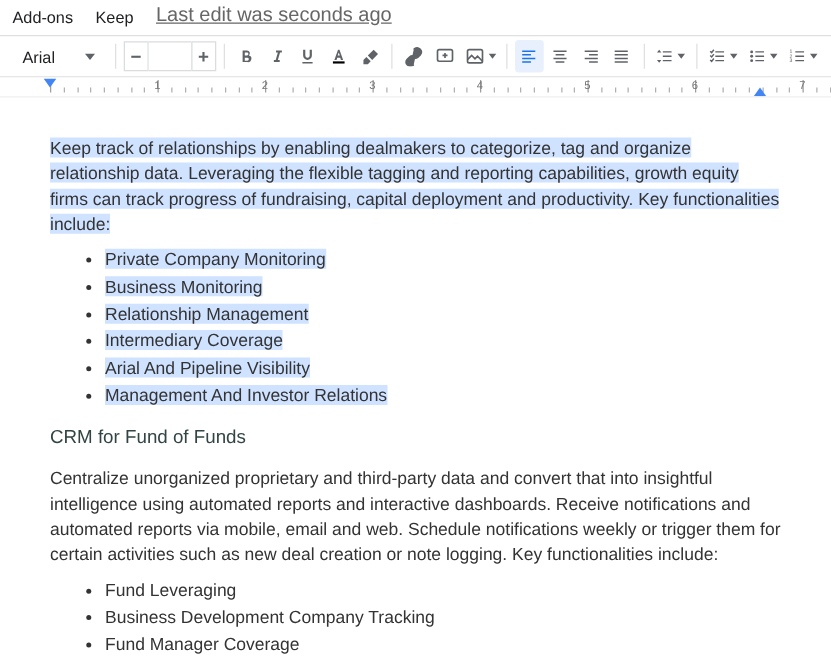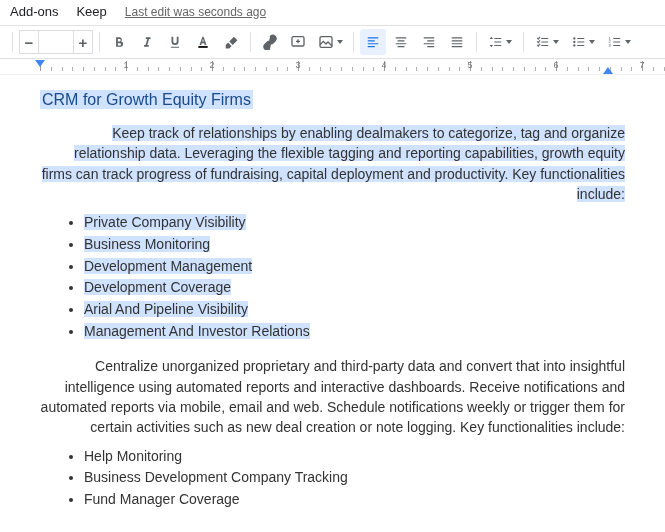--- a/index.html
+++ b/index.html
@@ -18,21 +18,21 @@
     gap: 18px;
     padding: 4px 10px 6px 10px;
     font-size: 13px;
     color: #202124;
   }
   .menubar .menu-item { cursor: pointer; }
   .menubar .last-edit {
     color: #666;
     text-decoration: underline;
     cursor: pointer;
-    font-size: 12px;
+    font-size: 16px;
   }
   .toolbar {
     display: flex;
     align-items: center;
     padding: 3px 8px;
     border-top: 1px solid #e0e0e0;
     border-bottom: 1px solid #e0e0e0;
     gap: 2px;
     height: 34px;
   }
@@ -135,21 +135,20 @@
     background: #cfe2ff;
     color: #1a4b8c;
     font-size: 16px;
     padding: 1px 2px;
   }
   .para {
     font-size: 14px;
     line-height: 1.45;
     margin: 14px 0 8px 0;
     color: #333;
-    text-align: right;
   }
   .sel { background: #cfe2ff; }
   .bullets { margin: 4px 0 14px 0; padding-left: 44px; }
   .bullets li { font-size: 14px; line-height: 1.55; color: #333; }
   .bullets.sel-list li span { background: #cfe2ff; }
   .heading2 {
     font-size: 15px;
     color: #344;
     margin: 14px 0 6px 0;
   }
@@ -157,20 +156,24 @@
 </head>
 <body>
 
 <div class="menubar">
   <span class="menu-item">Add-ons</span>
   <span class="menu-item">Keep</span>
   <span class="last-edit">Last edit was seconds ago</span>
 </div>
 
 <div class="toolbar">
+  <div class="font-select">
+    <span>Arial</span>
+    <span class="caret-down"></span>
+  </div>
   <div class="sep"></div>
   <div class="size-group">
     <div class="size-btn">−</div>
     <input class="size-input" value="" style="">
     <div class="size-btn">+</div>
   </div>
   <div class="sep"></div>
   <div class="tbtn">
     <svg width="14" height="14" viewBox="0 0 24 24">
         <path fill="currentColor" d="M7 4h6a4 4 0 0 1 2.5 7.1A4.5 4.5 0 0 1 13.5 20H7V4zm3 3v4h3a2 2 0 1 0 0-4h-3zm0 7v4h3.5a2 2 0 1 0 0-4H10z"></path>
@@ -340,34 +343,34 @@
       <div class="ruler-tick major" style="left: 642px;"></div>
       <div class="ruler-tick" style="left: 652.75px;"></div>
       <div class="ruler-tick" style="left: 663.5px;"></div>
       <div class="ruler-num" style="left: 642px;">7</div>
       <div class="ruler-indent" style="left: 40px;"></div>
       <div class="ruler-indent flip" style="left: 607.6px;"></div>
     </div>
 </div>
 
 <div class="page-area">
-  <div><span class="heading-sel">CRM for Growth Equity Firms</span></div>
 
   <p class="para"><span class="sel">Keep track of relationships by enabling dealmakers to categorize, tag and organize relationship data. Leveraging the flexible tagging and reporting capabilities, growth equity firms can track progress of fundraising, capital deployment and productivity. Key functionalities include:</span></p>
 
   <ul class="bullets sel-list" id="list1">
-      <li><span>Private Company Visibility</span></li>
+      <li><span>Private Company Monitoring</span></li>
       <li><span>Business Monitoring</span></li>
-      <li><span>Development Management</span></li>
-      <li><span>Development Coverage</span></li>
+      <li><span>Relationship Management</span></li>
+      <li><span>Intermediary Coverage</span></li>
       <li><span>Arial And Pipeline Visibility</span></li>
       <li><span>Management And Investor Relations</span></li>
     </ul>
 
+  <div class="heading2">CRM for Fund of Funds</div>
 
   <p class="para">Centralize unorganized proprietary and third-party data and convert that into insightful intelligence using automated reports and interactive dashboards. Receive notifications and automated reports via mobile, email and web. Schedule notifications weekly or trigger them for certain activities such as new deal creation or note logging. Key functionalities include:</p>
 
   <ul class="bullets" id="list2">
-      <li>Help Monitoring</li>
+      <li>Fund Leveraging</li>
       <li>Business Development Company Tracking</li>
       <li>Fund Manager Coverage</li>
     </ul>
 </div>
 
 </body></html>

